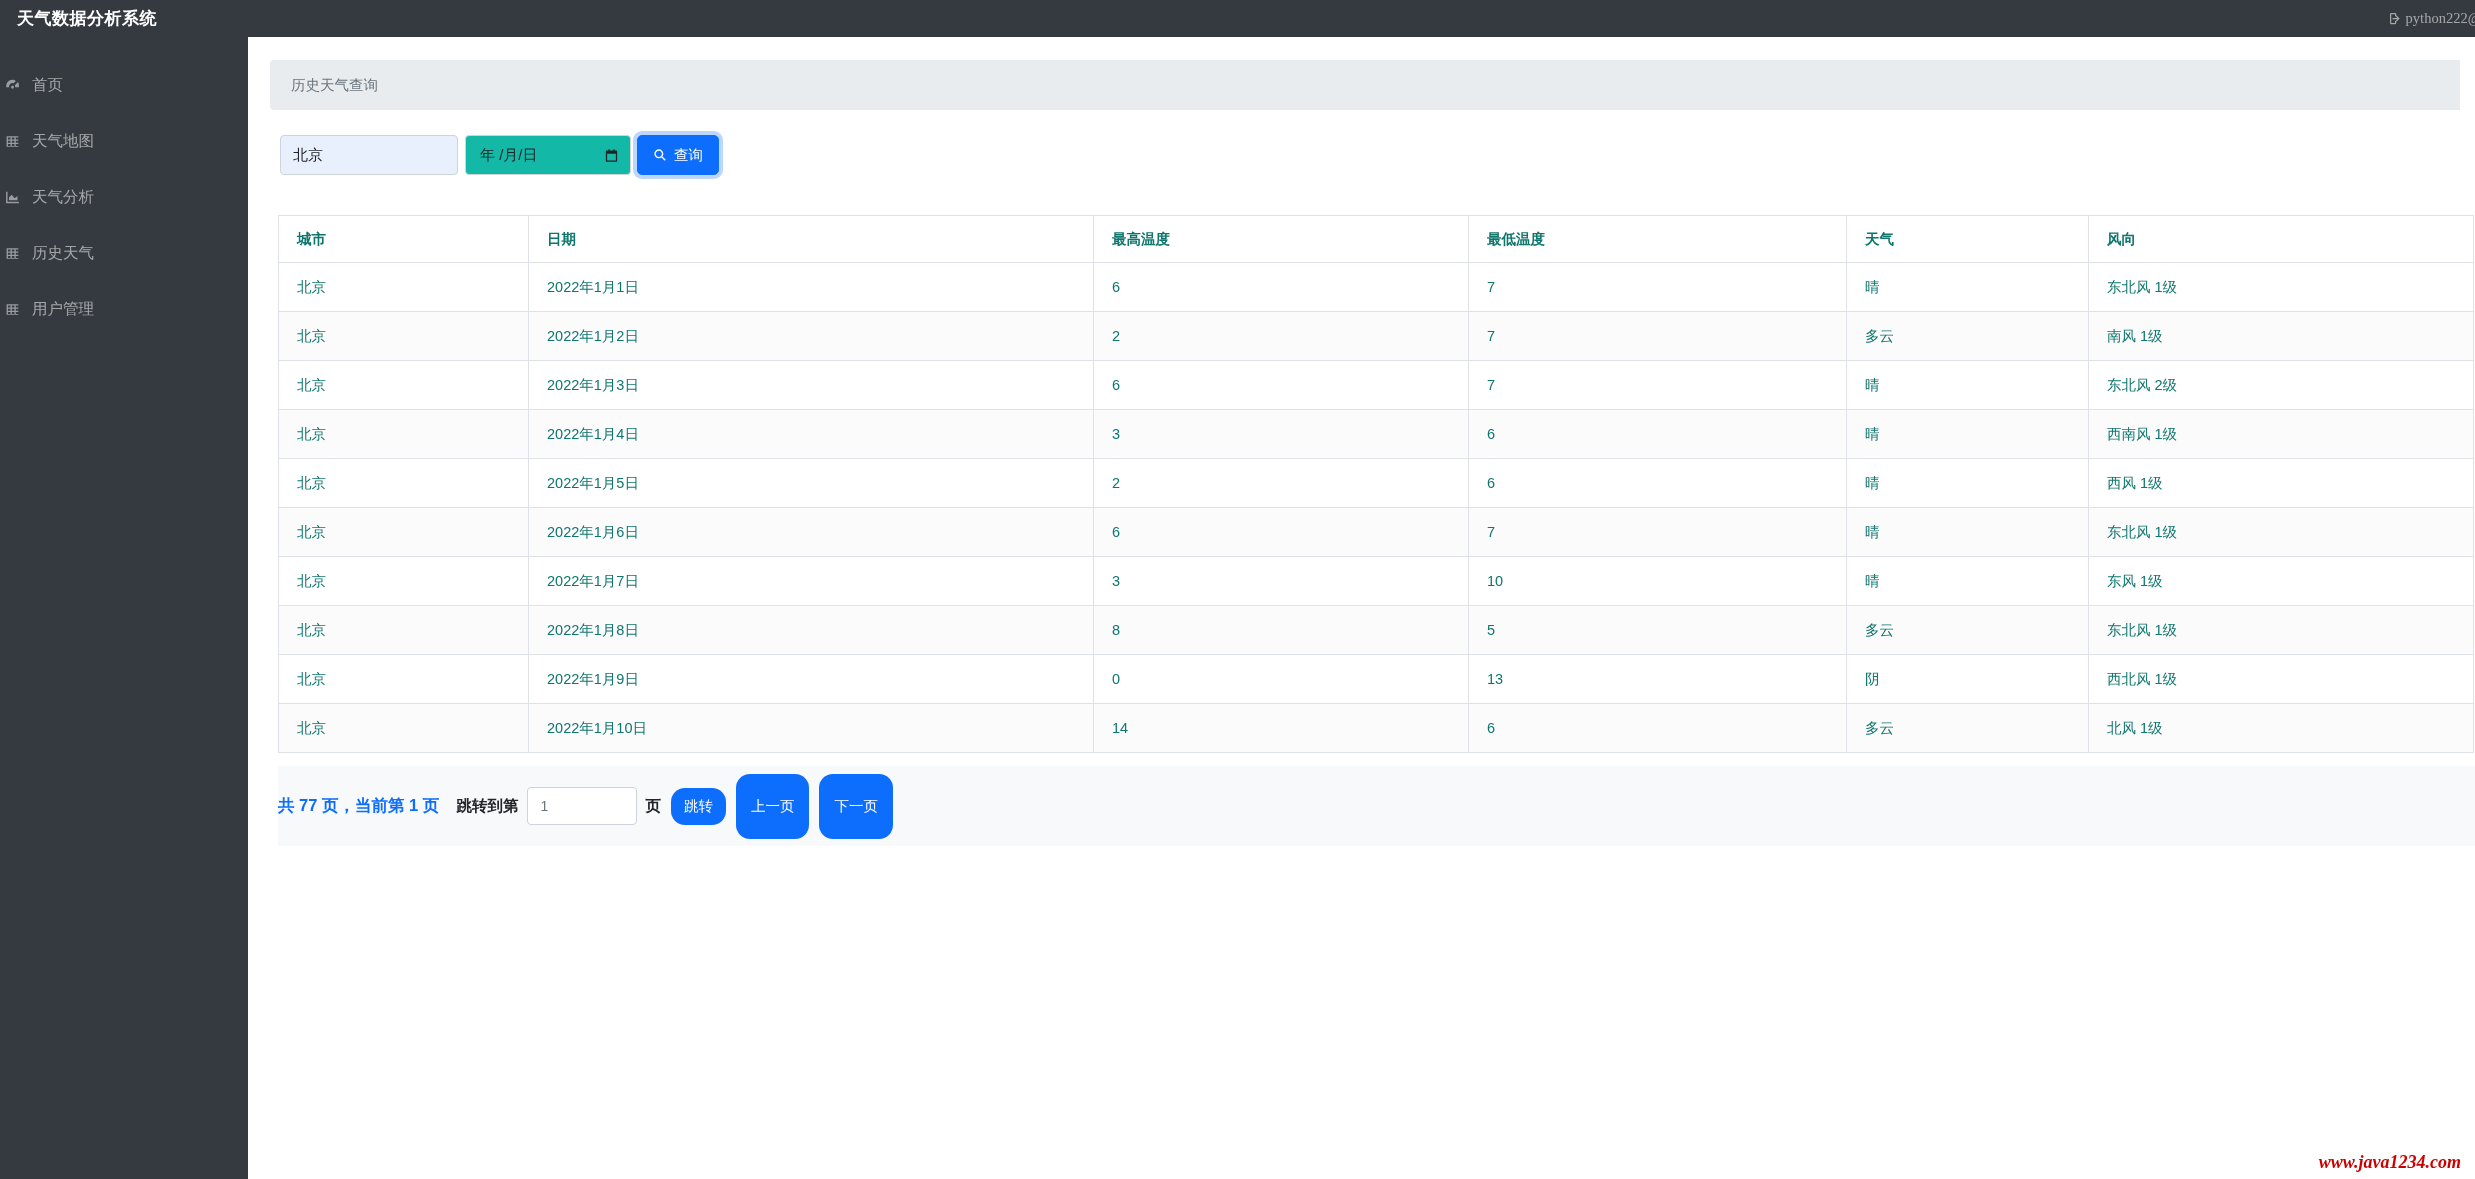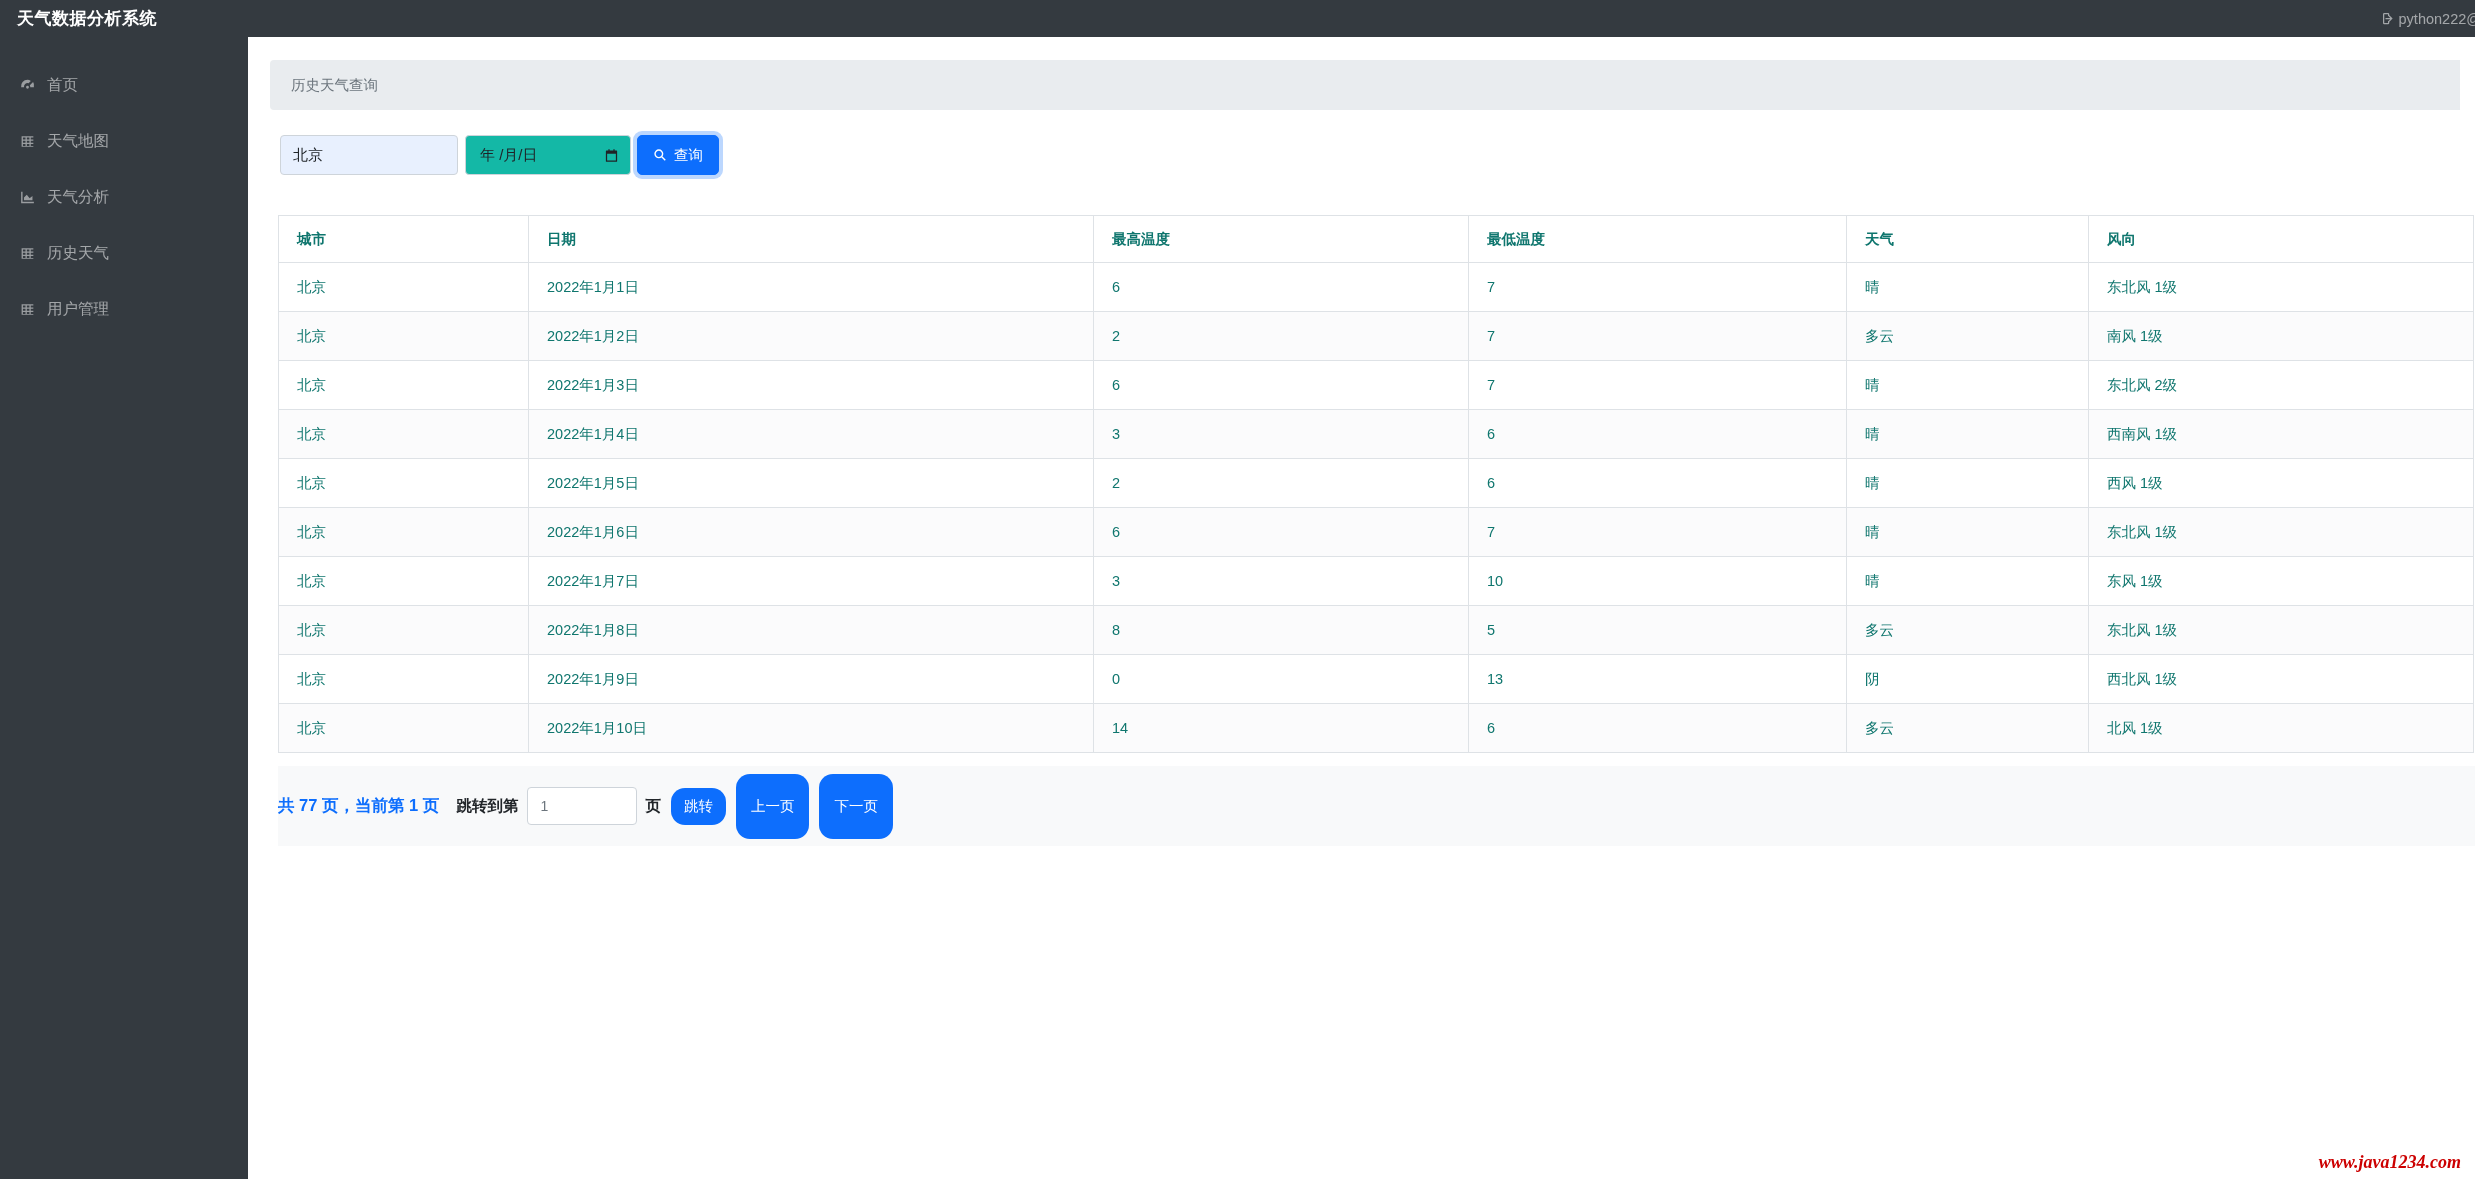--- a/index.html
+++ b/index.html
@@ -1,31 +1,31 @@
 <!DOCTYPE html>
 <html><head>
 <meta charset="utf-8">
 <style>
   * { margin:0; padding:0; box-sizing:border-box; }
   html,body { width:2475px; height:1179px; overflow:hidden; background:#fff;
               font-family:"Liberation Sans","DejaVu Sans",sans-serif; }
 
   
   .topbar { position:absolute; top:0; left:0; width:2475px; height:37px;
-            background:#343a40; z-index:5; display:flex; align-items:center; }
+            background:#343a40; z-index:5; display:flex; align-items:center;font-family:Liberation Serif, serif; }
   .brand { color:#ffffff; font-size:17px; font-weight:700; padding-left:17px; letter-spacing:.5px; }
   .topbar-right { position:absolute; right:-6px; top:0; height:37px; display:flex; align-items:center;
                   color:rgba(255,255,255,.55); font-size:14.5px; gap:6px; white-space:nowrap; }
   .topbar-right svg { width:15px; height:15px; fill:rgba(255,255,255,.55); }
 
   
   .sidebar { position:absolute; top:0; left:0; width:248px; height:1179px; background:#343a40; z-index:4; }
   .side-menu { padding-top:71px; }
   .side-item { height:28px; margin-bottom:28px; display:flex; align-items:center; gap:11px;
-               padding-left:19px; color:rgba(255,255,255,.55); font-size:15.5px; cursor:pointer; }
+               padding-left:4px; color:rgba(255,255,255,.55); font-size:15.5px; cursor:pointer; }
   .side-item svg { width:17px; height:17px; fill:rgba(255,255,255,.5); flex:0 0 auto; }
 
   
   .main { position:absolute; left:248px; top:37px; width:2227px; height:1142px; background:#fff; }
   .page-header { margin:23px 15px 0 22px; height:50px; background:#e9ecef; border-radius:4px 0 0 4px;
                  display:flex; align-items:center; padding-left:21px; color:#6c757d; font-size:14.5px; }
 
   
   .query-form { display:flex; align-items:center; margin:25px 0 0 32px; }
   .city-input { width:178px; height:40px; background:#e8f0fe; border:1px solid #ced4da; border-radius:4px;

